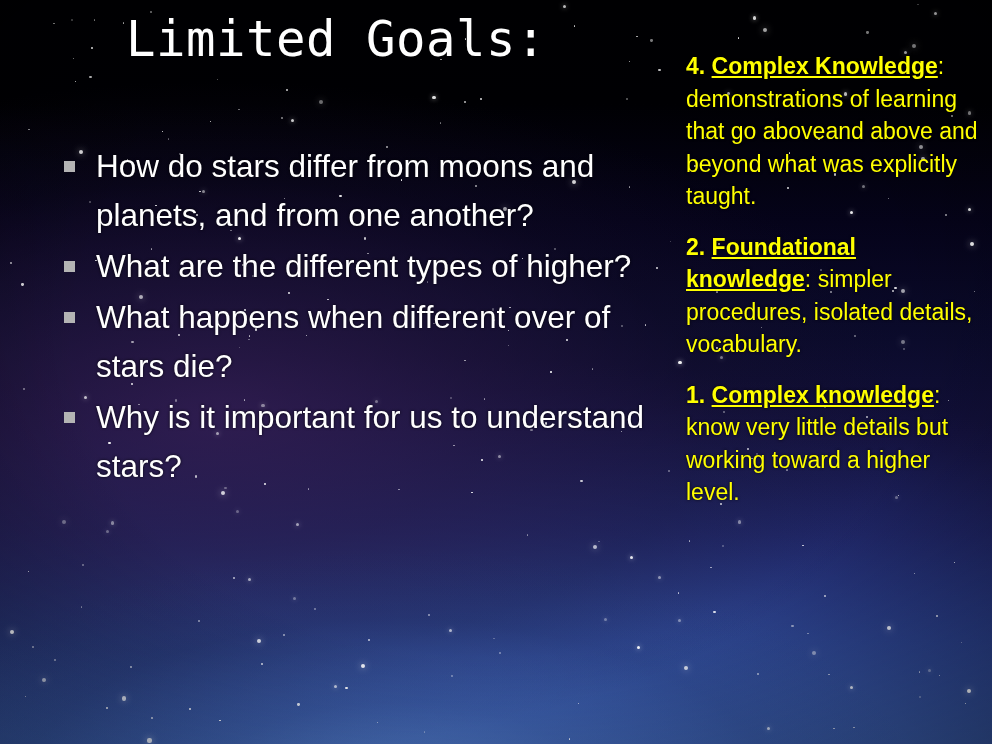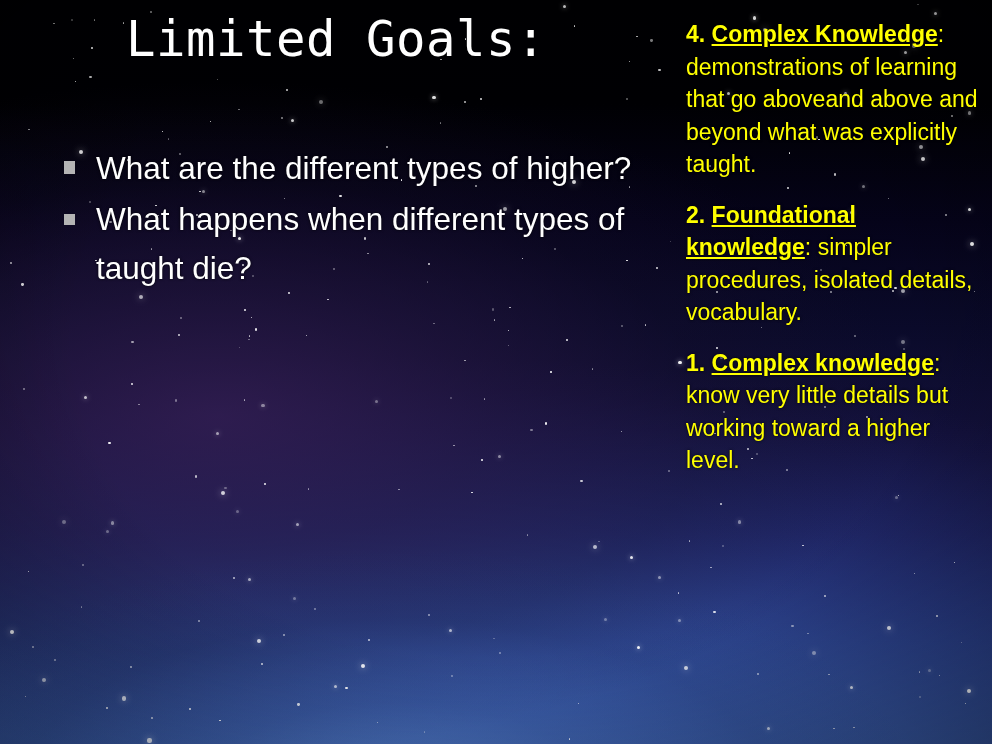--- a/index.html
+++ b/index.html
@@ -394,25 +394,26 @@
       <div class="star" style="left: 577.7px; top: 702.7px; width: 1.6px; height: 1.6px; opacity: 0.76; background: rgb(255, 255, 255);"></div>
       <div class="star" style="left: 677.5px; top: 618.5px; width: 3.2px; height: 3.2px; opacity: 0.43; background: rgb(255, 255, 255); box-shadow: rgba(255, 255, 255, 0.75) 0px 0px 5.4px;"></div>
     </div>
   <div class="bg-vignette"></div>
 
   <div class="content">
 
     <h1 id="slide-title">Limited Goals:</h1>
 
     <ul id="bullet-list">
-        <li class="bullet-item"><span class="bullet-marker" style="background: rgb(180, 180, 180);"></span></li>
+        <li class="bullet-item"><span class="bullet-marker" style="background: rgb(180, 180, 180);"></span><span style="color: rgb(255, 255, 255);">How do stars differ from moons and planets, and from one another?</span></li>
         <li class="bullet-item"><span class="bullet-marker" style="background: rgb(180, 180, 180);"></span><span style="color: rgb(255, 255, 255);">What are the different types of higher?</span></li>
-        <li class="bullet-item"><span class="bullet-marker" style="background: rgb(180, 180, 180);"></span><span style="color: rgb(255, 255, 255);">What happens when different types of taught die?</span></li>
+        <li class="bullet-item"><span class="bullet-marker" style="background: rgb(180, 180, 180);"></span><span style="color: rgb(255, 255, 255);">What happens when different over of stars die?</span></li>
+        <li class="bullet-item"><span class="bullet-marker" style="background: rgb(180, 180, 180);"></span><span style="color: rgb(255, 255, 255);">Why is it important for us to understand stars?</span></li>
       </ul>
 
     <ul id="level-list">
-        <li class="level-item" style="color: rgb(255, 255, 0);"><span class="level-num">4.</span> <span class="level-term">Complex Knowledge</span><span class="level-desc">: demonstrations of learning that go aboveand above and beyond what was explicitly taught.</span></li>
+        <li class="level-item" style="color: rgb(255, 255, 0); margin-top: 32px;"><span class="level-num">4.</span> <span class="level-term">Complex Knowledge</span><span class="level-desc">: demonstrations of learning that go aboveand above and beyond what was explicitly taught.</span></li>
         <li class="level-item" style="color: rgb(255, 255, 0);"><span class="level-num">2.</span> <span class="level-term">Foundational knowledge</span><span class="level-desc">: simpler procedures, isolated details, vocabulary.</span></li>
         <li class="level-item" style="color: rgb(255, 255, 0);"><span class="level-num">1.</span> <span class="level-term">Complex knowledge</span><span class="level-desc">: know very little details but working toward a higher level.</span></li>
       </ul>
 
   </div>
 </div>
 
 </body></html>

